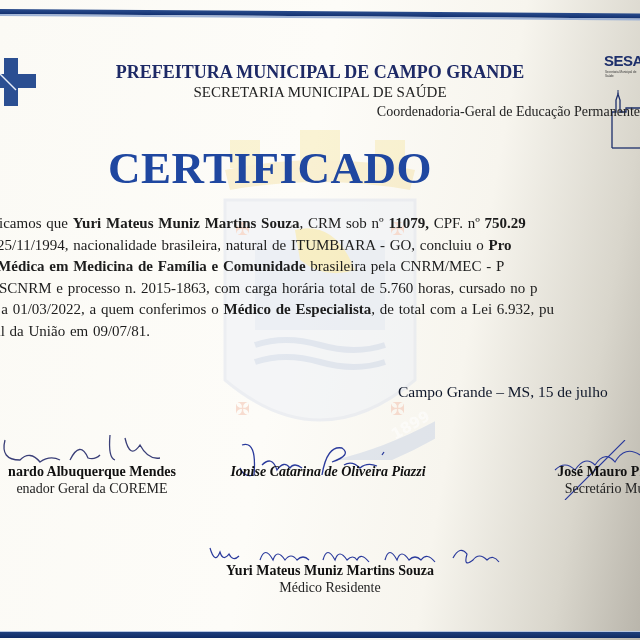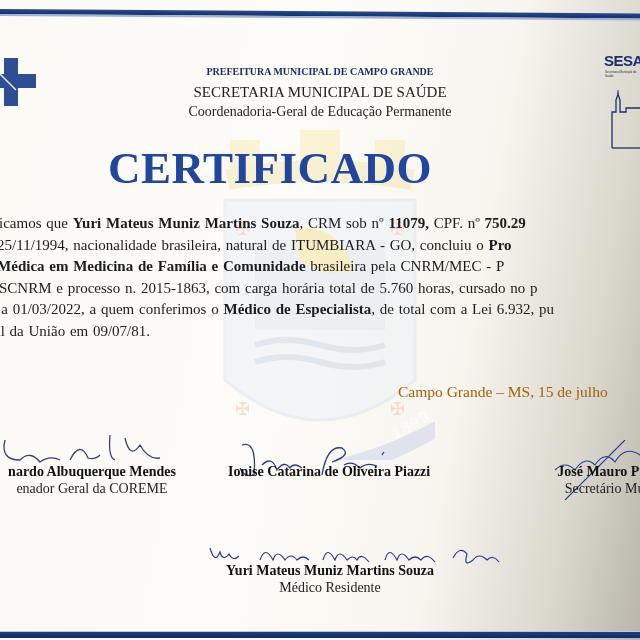--- a/index.html
+++ b/index.html
@@ -26,40 +26,40 @@
     .sesau-text {
       position: absolute; left: 604px; top: 52px;
       font-family: "Liberation Sans", sans-serif; font-weight: bold; font-size: 15px;
       color: #1d2f6b; letter-spacing: -0.5px;
     }
     .sesau-sub {
       position: absolute; left: 605px; top: 70px; width: 40px;
       font-family: "Liberation Sans", sans-serif; font-size: 3px; color: #333; line-height: 4px;
     }
     .header { position: absolute; left: 0; width: 640px; text-align: center; top: 62px; }
-    .header .line1 { font-weight: bold; font-size: 10px; color: #1e2a66; line-height: 20px; }
+    .header .line1 { font-weight: bold; font-size: 18px; color: #1e2a66; line-height: 20px; }
     .header .line2 { font-size: 15px; color: #222; line-height: 20px; }
-    .header .line3 { font-size: 14px; color: #222; line-height: 20px; }
+    .header .line3 { font-size: 14px; color: #222; line-height: 20px; text-align: right; }
     .title {
       position: absolute; left: 0; width: 540px; text-align: center; top: 142px;
       font-weight: bold; font-size: 45px; color: #1f47a0; letter-spacing: 0.5px;
     }
     .watermark { position: absolute; left: 205px; top: 130px; width: 230px; height: 330px; opacity: 0.55; }
     .body-text {
       position: absolute; left: -26px; top: 213px; width: 720px;
       font-size: 15px; line-height: 21.5px; text-align: justify; color: #1c1c1c;
       word-spacing: 1px;
     }
     .body-text b { font-weight: bold; }
-    .place-date { position: absolute; left: 398px; top: 383px; font-size: 15.5px; white-space: nowrap; color: #a16207; }
+    .place-date { position: absolute; left: 398px; top: 383px; font-size: 15.5px; white-space: nowrap; color: #0f172a; }
     .sig { position: absolute; text-align: center; white-space: nowrap; }
     .sig .name { font-weight: bold; font-size: 14px; line-height: 17px; color: #111; }
     .sig .role { font-size: 14px; line-height: 17px; color: #222; }
     .sig-1 { left: -38px; top: 463px; width: 260px; }
-    .sig-2 { left: 228px; top: 463px; width: 200px; }
+    .sig-2 { left: 228px; top: 463px; width: 200px; font-style: italic; }
     .sig-3 { left: 510px; top: 463px; width: 200px; }
     .sig-4 { left: 180px; top: 562px; width: 300px; }
     .scrawl { position: absolute; pointer-events: none; }
   </style>
 </head>
 <body>
 
 <div class="page">
 
   <div class="top-rule"></div>

